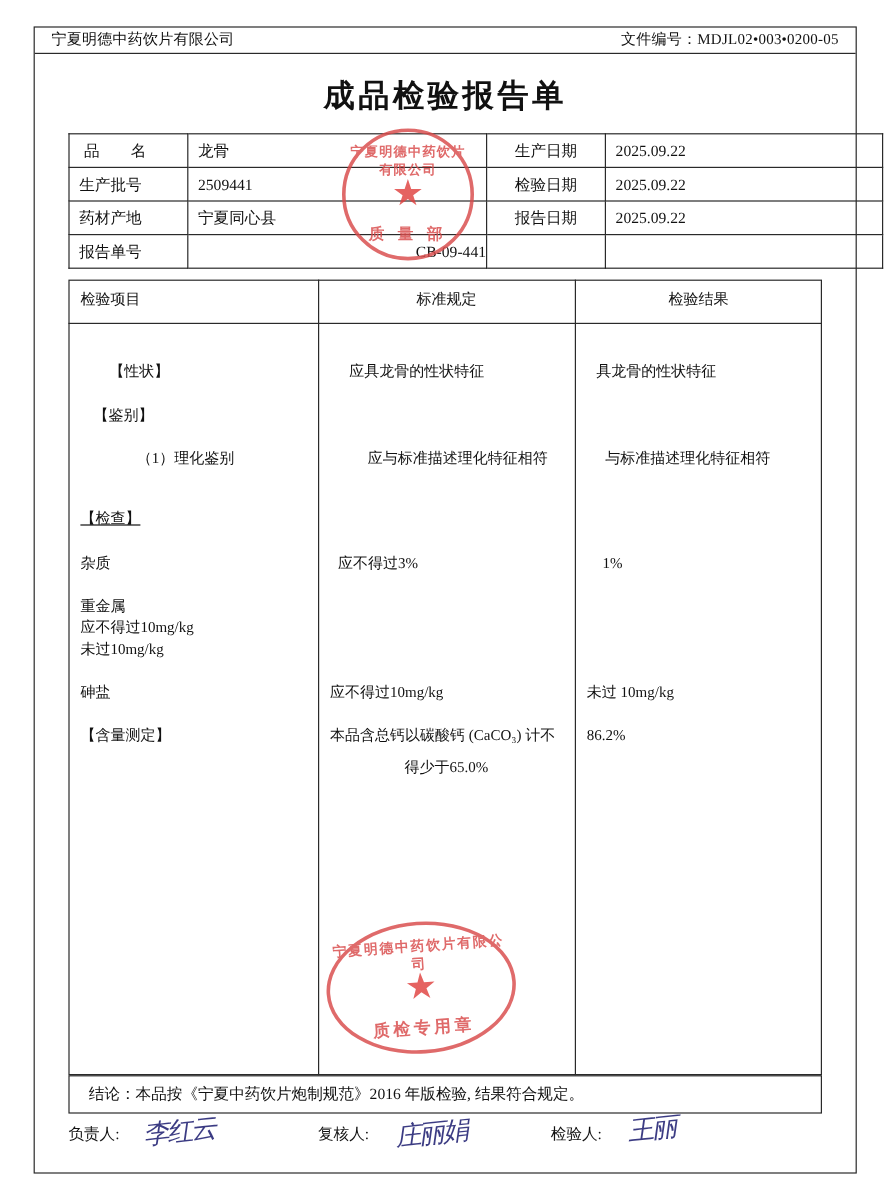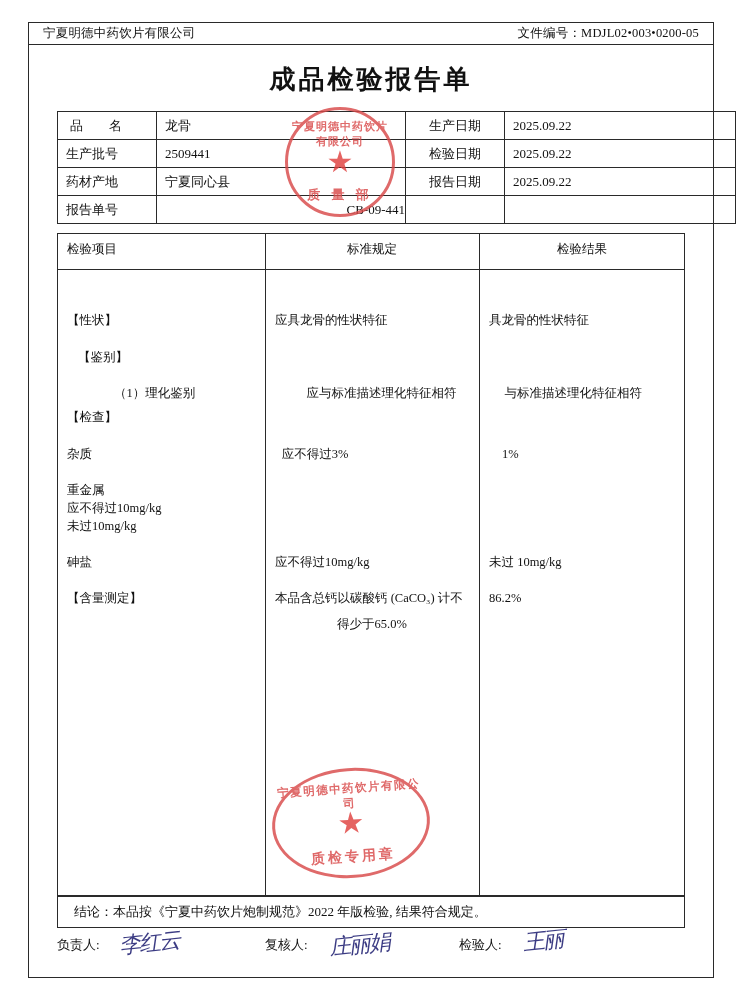--- a/index.html
+++ b/index.html
@@ -285,36 +285,36 @@
 
   <div class="rows" style="top:240px;">
     <div class="r">
       <div class="cell1">检验项目</div>
       <div class="cell2" style="text-align:center;">标准规定</div>
       <div class="cell3" style="text-align:center;">检验结果</div>
     </div>
   </div>
 
   <div class="rows">
-    <div class="r" style="margin-top:42px;">
+    <div class="r" style="margin-top:31px;padding-left:24px;">
       <div class="cell1">【性状】</div>
       <div class="cell2">应具龙骨的性状特征</div>
       <div class="cell3">具龙骨的性状特征</div>
     </div>
     <div class="r" style="margin-top:19px;padding-left:11px;">
       <div class="cell1">【鉴别】</div>
       <div class="cell2"></div>
       <div class="cell3"></div>
     </div>
     <div class="r" style="margin-top:18px;margin-left:47px;">
       <div class="cell1">（1）理化鉴别</div>
       <div class="cell2">应与标准描述理化特征相符</div>
       <div class="cell3">与标准描述理化特征相符</div>
     </div>
-    <div class="r" style="margin-top:6px;">
+    <div class="r" style="margin-top:32px;text-decoration:underline;">
       <div class="cell1">【检查】</div>
       <div class="cell2"></div>
       <div class="cell3"></div>
     </div>
     <div class="r" style="margin-top:18px;gap:20px;">
       <div class="cell1">杂质</div>
       <div class="cell2">应不得过3%</div>
       <div class="cell3">1%</div>
     </div>
     <div class="r" style="margin-top:18px;flex-direction:column;">
@@ -345,21 +345,21 @@
     <div class="arc-bot">质 量 部</div>
   </div>
 
   <div class="stamp stamp-big">
     <div class="arc-top">宁夏明德中药饮片有限公司</div>
     <div class="star">★</div>
     <div class="arc-bot">质检专用章</div>
   </div>
 
   <div class="concl">
-    <span>结论：本品按《宁夏中药饮片炮制规范》2022 年版检验, 结果符合规定。</span>
+    <span>结论：本品按《宁夏中药饮片炮制规范》2016 年版检验, 结果符合规定。</span>
   </div>
 
   <div class="signs">
     <span class="sign" style="left:0px; top:4px;">负责人:</span>
     <span class="sig-img" style="left:62px; top:-4px;">李红云</span>
 
     <span class="sign" style="left:208px; top:4px;">复核人:</span>
     <span class="sig-img" style="left:272px; top:-2px;">庄丽娟</span>
 
     <span class="sign" style="left:402px; top:4px;">检验人:</span>

